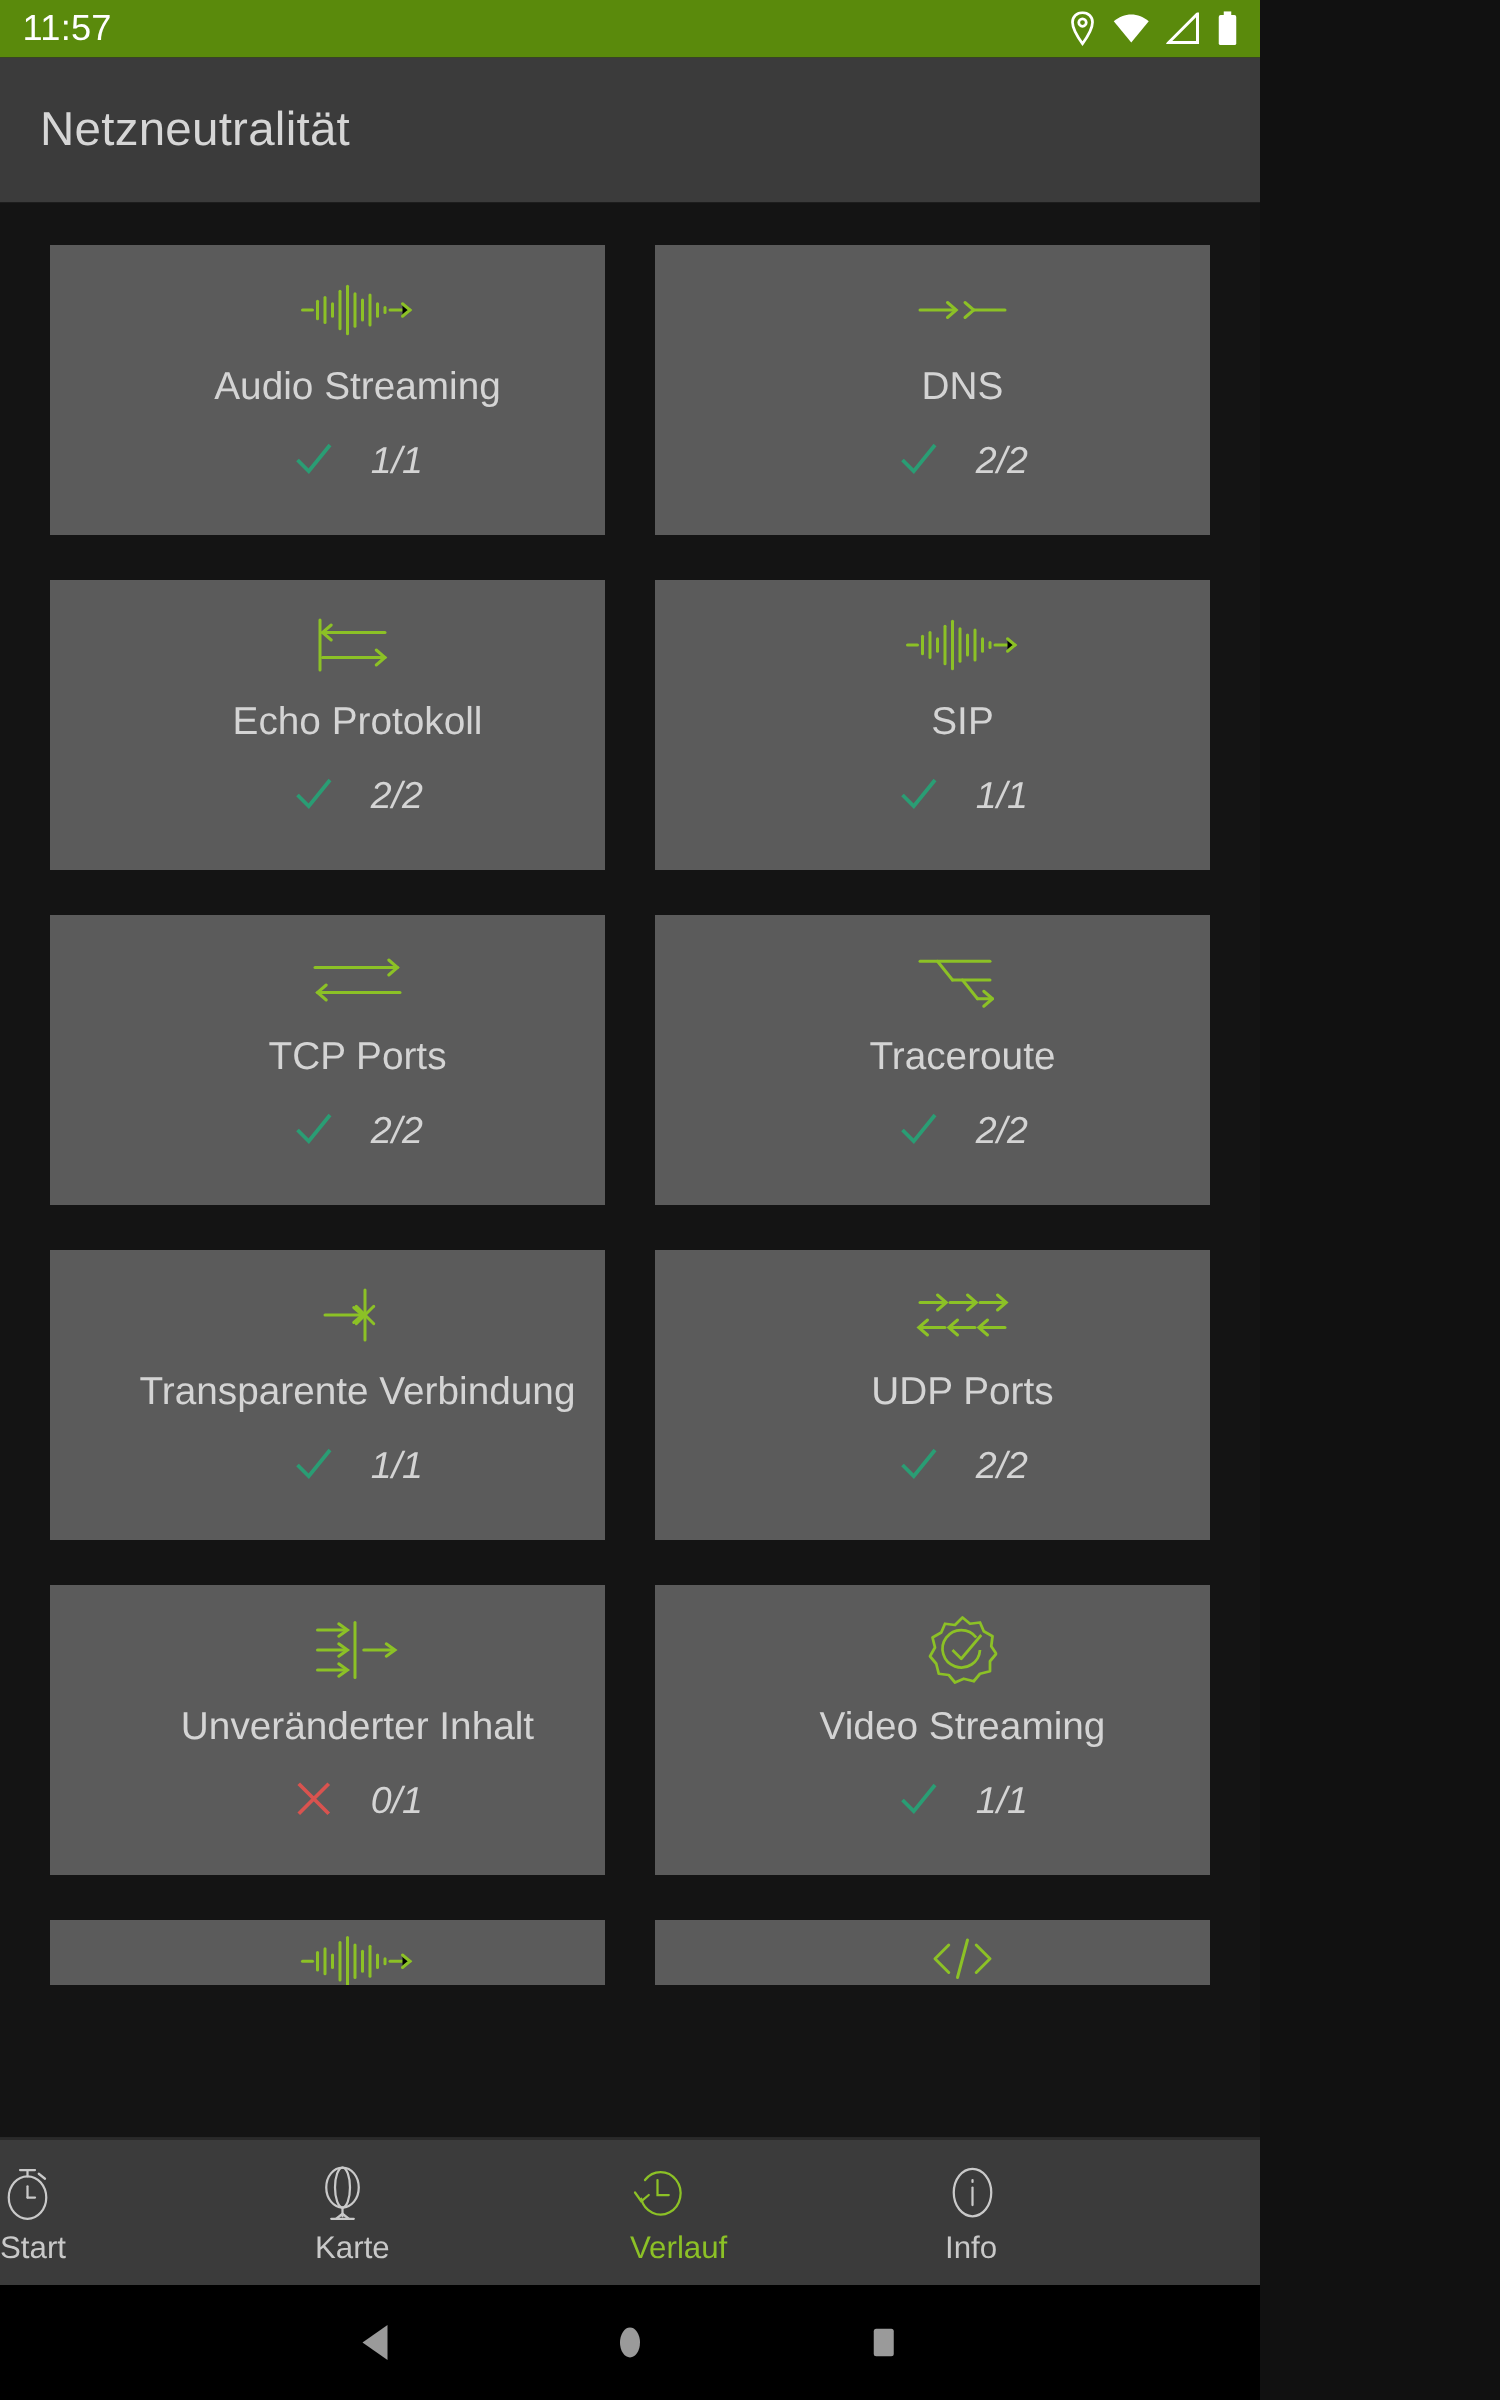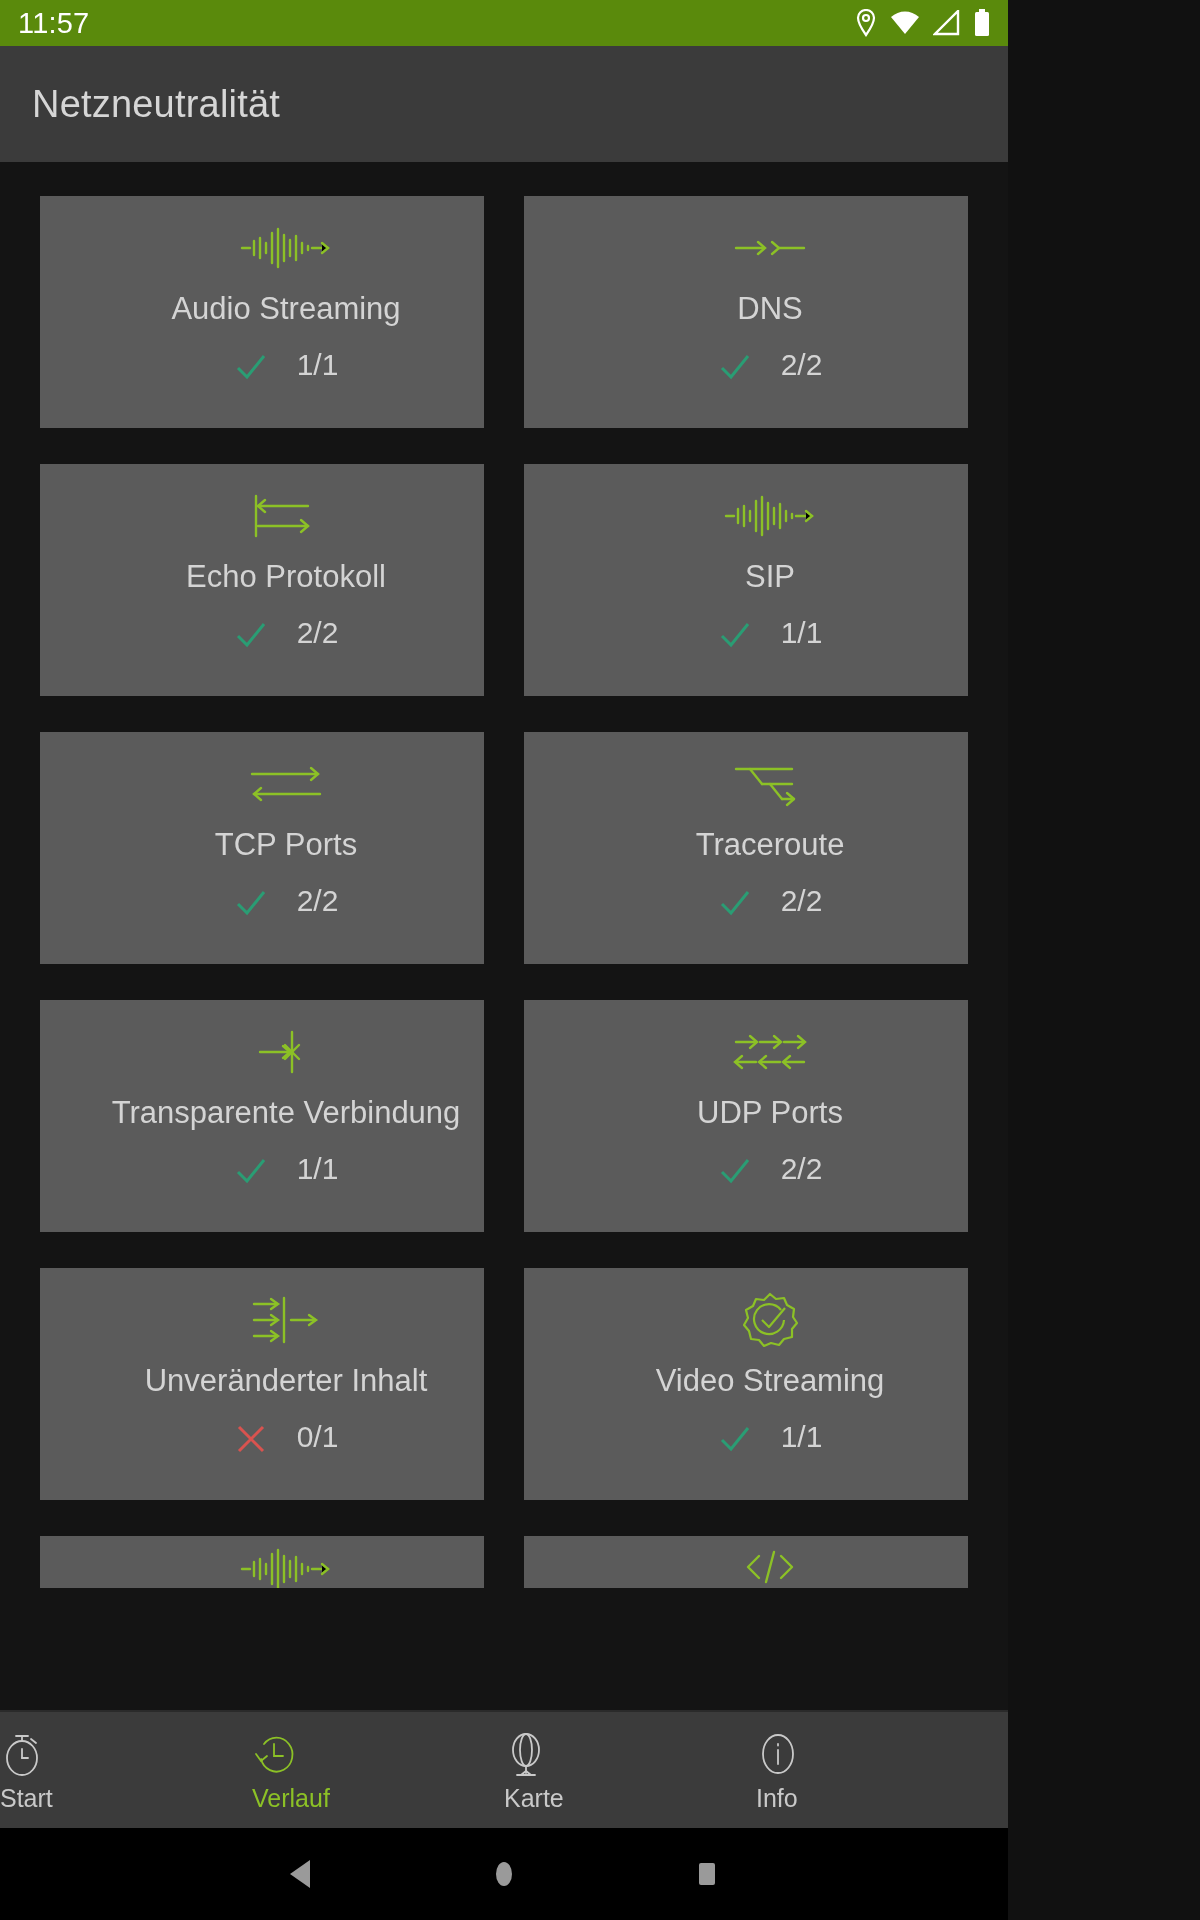--- a/index.html
+++ b/index.html
@@ -103,23 +103,24 @@
     font-size: 31px;
     font-weight: 400;
     text-align: center;
     line-height: 1.1;
   }
 
   .card-status {
     margin-top: auto;
     margin-bottom: 44px;
     display: flex;
-    align-items: flex-start;
+    align-items: flex-end;
     justify-content: center;
     gap: 29px;
+    font-style: italic;
   }
   .status-mark { width: 34px; height: 34px; display: block; }
   .status-count {
     color: #d4d4d4;
     font-size: 30px;
     line-height: 1;
   }
 
   
   .bottom-nav {
@@ -482,48 +483,48 @@
               <path d="M22 6 V11"></path>
             <path d="M31 9 L36 13"></path>
             <path d="M22 28 V19"></path>
               <path d="M22 28 H28"></path>
           </g>
         </svg>
       </div>
       <div class="nav-label">Start</div>
     </div>
 
-    <div class="nav-item active">
-      <div class="nav-icon">
-        <svg width="44" height="48" viewBox="0 0 44 48">
-          <g stroke="#8cc126" stroke-width="1.8" fill="none" stroke-linecap="round">
-            <path d="M12 14 A16 17 0 1 1 9 29"></path>
-            <path d="M4 24 L9 31 L15 26"></path>
-            <path d="M22 14 V26 H31"></path>
-          </g>
-        </svg>
-      </div>
-      <div class="nav-label">Verlauf</div>
-    </div>
-
     <div class="nav-item">
       <div class="nav-icon">
         <svg width="44" height="48" viewBox="0 0 44 48">
           <g stroke="#c9c9c9" stroke-width="1.8" fill="none" stroke-linecap="round">
             <ellipse cx="22" cy="20" rx="13" ry="16"></ellipse>
             <ellipse cx="22" cy="20" rx="6" ry="16"></ellipse>
             <path d="M22 36 V43"></path>
             <path d="M13 45 H31"></path>
             <path d="M17 45 L22 41 L27 45"></path>
           </g>
         </svg>
       </div>
       <div class="nav-label">Karte</div>
     </div>
 
+    <div class="nav-item active">
+      <div class="nav-icon">
+        <svg width="44" height="48" viewBox="0 0 44 48">
+          <g stroke="#8cc126" stroke-width="1.8" fill="none" stroke-linecap="round">
+            <path d="M12 14 A16 17 0 1 1 9 29"></path>
+            <path d="M4 24 L9 31 L15 26"></path>
+            <path d="M22 14 V26 H31"></path>
+          </g>
+        </svg>
+      </div>
+      <div class="nav-label">Verlauf</div>
+    </div>
+
     <div class="nav-item">
       <div class="nav-icon">
         <svg width="44" height="48" viewBox="0 0 44 48">
           <g stroke="#c9c9c9" stroke-width="1.8" fill="none" stroke-linecap="round">
             <ellipse cx="22" cy="24" rx="15" ry="19"></ellipse>
             <path d="M22 14 V15.5"></path>
             <path d="M22 20 V34"></path>
           </g>
         </svg>
       </div>

